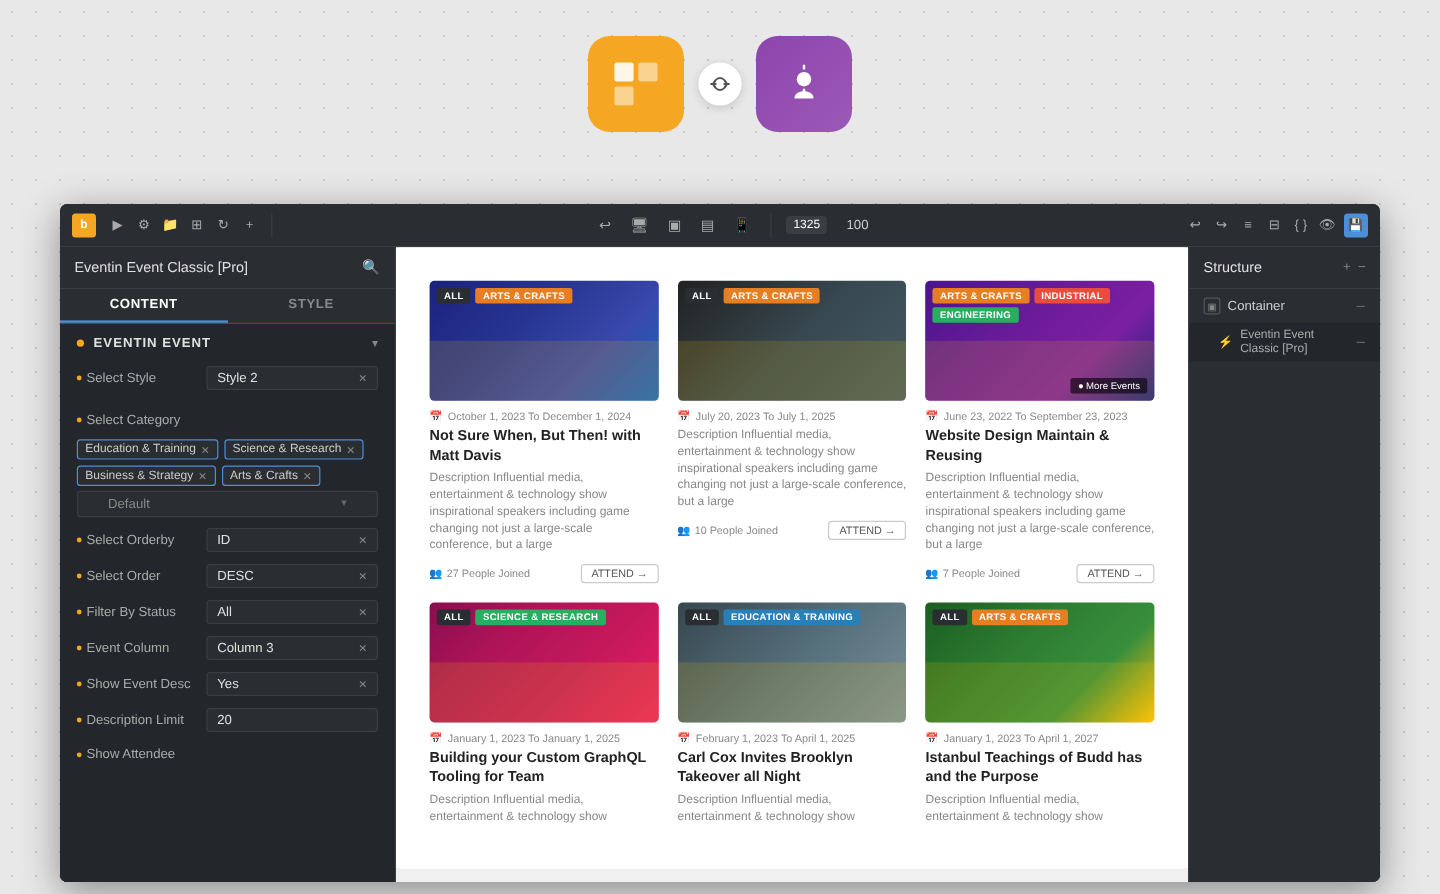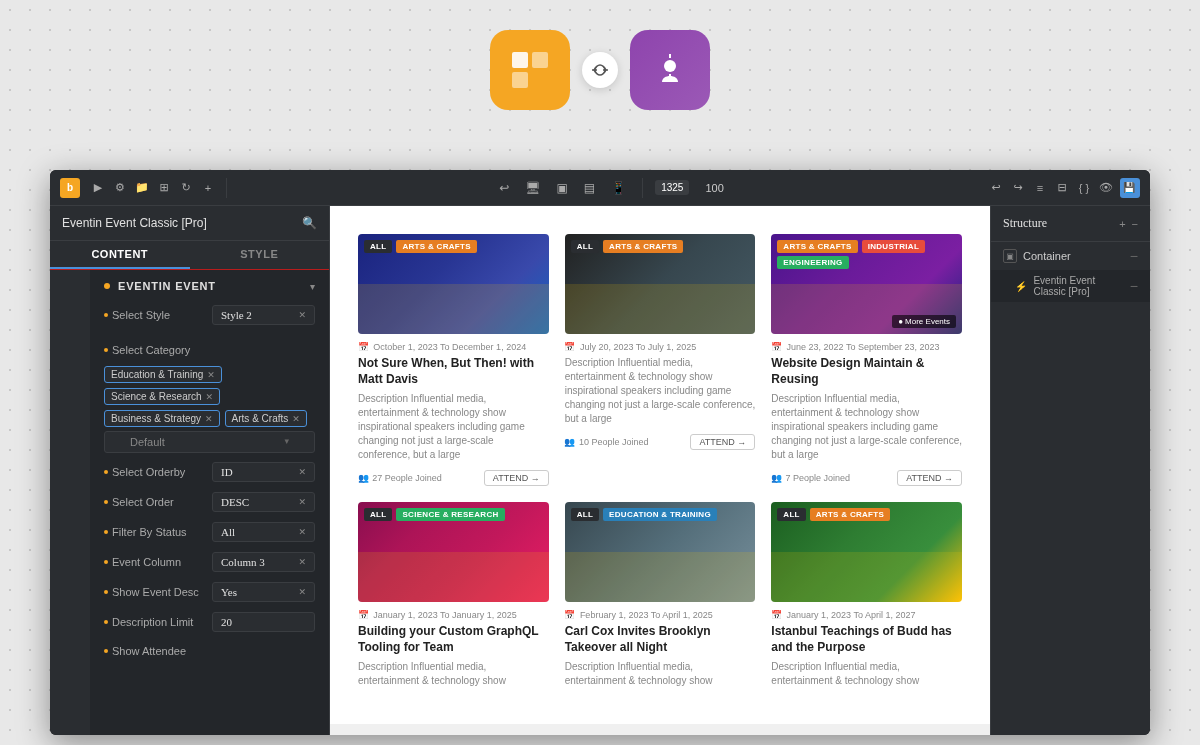--- a/index.html
+++ b/index.html
@@ -212,21 +212,20 @@
     .cs-tab.inactive {
       color: #888;
     }
 
     
     .eventin-section {
       background: #23262a;
       flex: 1;
       overflow-y: auto;
       padding-bottom: 10px;
-      margin-left: 40px;
     }
     .eventin-section::-webkit-scrollbar { width: 4px; }
     .eventin-section::-webkit-scrollbar-track { background: #1e2124; }
     .eventin-section::-webkit-scrollbar-thumb { background: #555; border-radius: 2px; }
 
     .section-header {
       display: flex;
       align-items: center;
       justify-content: space-between;
       padding: 10px 14px 8px;
@@ -281,21 +280,20 @@
       background: #2a2d31;
       border: 1px solid #3a3d41;
       border-radius: 3px;
       color: #e0e0e0;
       font-size: 11px;
       padding: 3px 8px;
       display: flex;
       align-items: center;
       justify-content: space-between;
       cursor: pointer;
-      font-family: Liberation Serif, serif;
     }
     .form-value .x-icon {
       color: #888;
       font-size: 9px;
       margin-left: 4px;
     }
 
     .tags-area {
       padding: 4px 14px;
       display: flex;
@@ -539,21 +537,20 @@
       display: flex;
       align-items: center;
       justify-content: space-between;
       padding: 10px 12px;
       border-bottom: 1px solid #3a3d41;
     }
     .structure-title {
       color: #e0e0e0;
       font-size: 12px;
       font-weight: 500;
-      font-family: Liberation Serif, serif;
     }
     .structure-icons {
       display: flex;
       gap: 6px;
     }
     .structure-icon {
       color: #888;
       font-size: 11px;
       cursor: pointer;
     }

